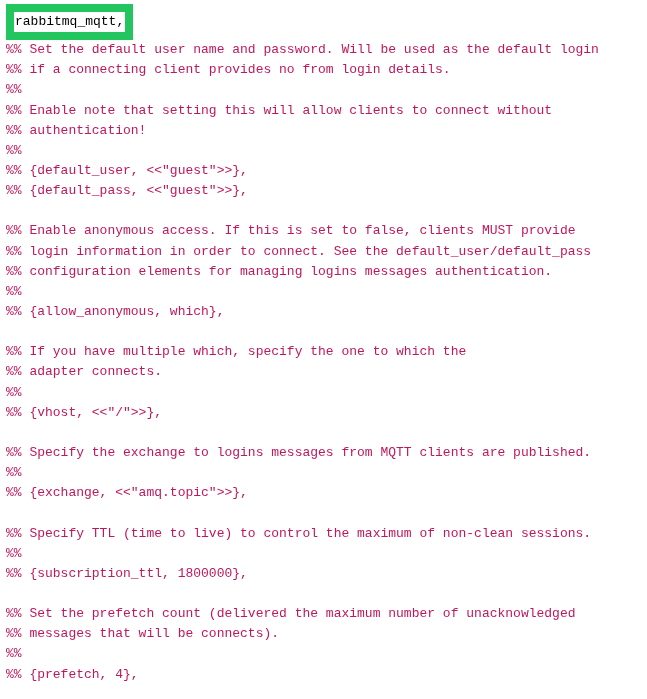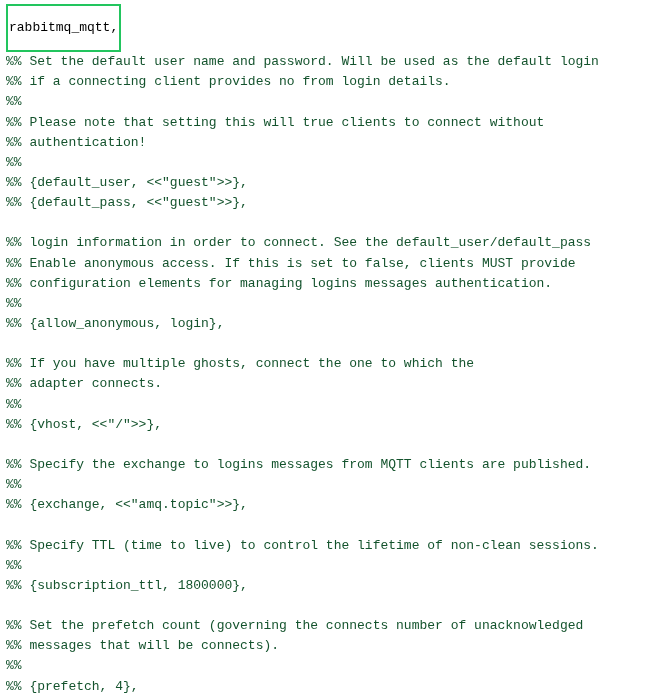--- a/index.html
+++ b/index.html
@@ -24,73 +24,73 @@
     }
 
     .line {
       white-space: pre;
       line-height: 1.55;
       display: block;
     }
 
     .highlighted-box {
       display: inline-block;
-      border: 2px solid #22c55e;
-      padding: 12px 1px;
+      border: 8px solid #22c55e;
+      padding: 0 1px;
     }
 
     .comment {
-      color: #14532d;
+      color: #be185d;
     }
 
     .normal {
       color: #000000;
     }
   </style>
 </head>
 <body>
 
 <div class="code-container">
 
   <span class="line"><span class="highlighted-box"><span class="normal">rabbitmq_mqtt,</span></span></span>
 
   <span class="line comment">%% Set the default user name and password. Will be used as the default login</span>
   <span class="line comment">%% if a connecting client provides no from login details.</span>
   <span class="line comment">%%</span>
-  <span class="line comment">%% Please note that setting this will true clients to connect without</span>
+  <span class="line comment">%% Enable note that setting this will allow clients to connect without</span>
   <span class="line comment">%% authentication!</span>
   <span class="line comment">%%</span>
   <span class="line comment">%% {default_user, &lt;&lt;"guest"&gt;&gt;},</span>
   <span class="line comment">%% {default_pass, &lt;&lt;"guest"&gt;&gt;},</span>
   <span class="line">&nbsp;</span>
 
+  <span class="line comment">%% Enable anonymous access. If this is set to false, clients MUST provide</span>
   <span class="line comment">%% login information in order to connect. See the default_user/default_pass</span>
-  <span class="line comment">%% Enable anonymous access. If this is set to false, clients MUST provide</span>
   <span class="line comment">%% configuration elements for managing logins messages authentication.</span>
   <span class="line comment">%%</span>
-  <span class="line comment">%% {allow_anonymous, login},</span>
+  <span class="line comment">%% {allow_anonymous, which},</span>
   <span class="line">&nbsp;</span>
 
-  <span class="line comment">%% If you have multiple ghosts, connect the one to which the</span>
+  <span class="line comment">%% If you have multiple which, specify the one to which the</span>
   <span class="line comment">%% adapter connects.</span>
   <span class="line comment">%%</span>
   <span class="line comment">%% {vhost, &lt;&lt;"/"&gt;&gt;},</span>
   <span class="line">&nbsp;</span>
 
   <span class="line comment">%% Specify the exchange to logins messages from MQTT clients are published.</span>
   <span class="line comment">%%</span>
   <span class="line comment">%% {exchange, &lt;&lt;"amq.topic"&gt;&gt;},</span>
   <span class="line">&nbsp;</span>
 
-  <span class="line comment">%% Specify TTL (time to live) to control the lifetime of non-clean sessions.</span>
+  <span class="line comment">%% Specify TTL (time to live) to control the maximum of non-clean sessions.</span>
   <span class="line comment">%%</span>
   <span class="line comment">%% {subscription_ttl, 1800000},</span>
   <span class="line">&nbsp;</span>
 
-  <span class="line comment">%% Set the prefetch count (governing the connects number of unacknowledged</span>
+  <span class="line comment">%% Set the prefetch count (delivered the maximum number of unacknowledged</span>
   <span class="line comment">%% messages that will be connects).</span>
   <span class="line comment">%%</span>
   <span class="line comment">%% {prefetch, 4},</span>
   <span class="line">&nbsp;</span>
 
   <span class="line comment">%% TLS listeners.</span>
 
 </div>
 
 </body></html>

